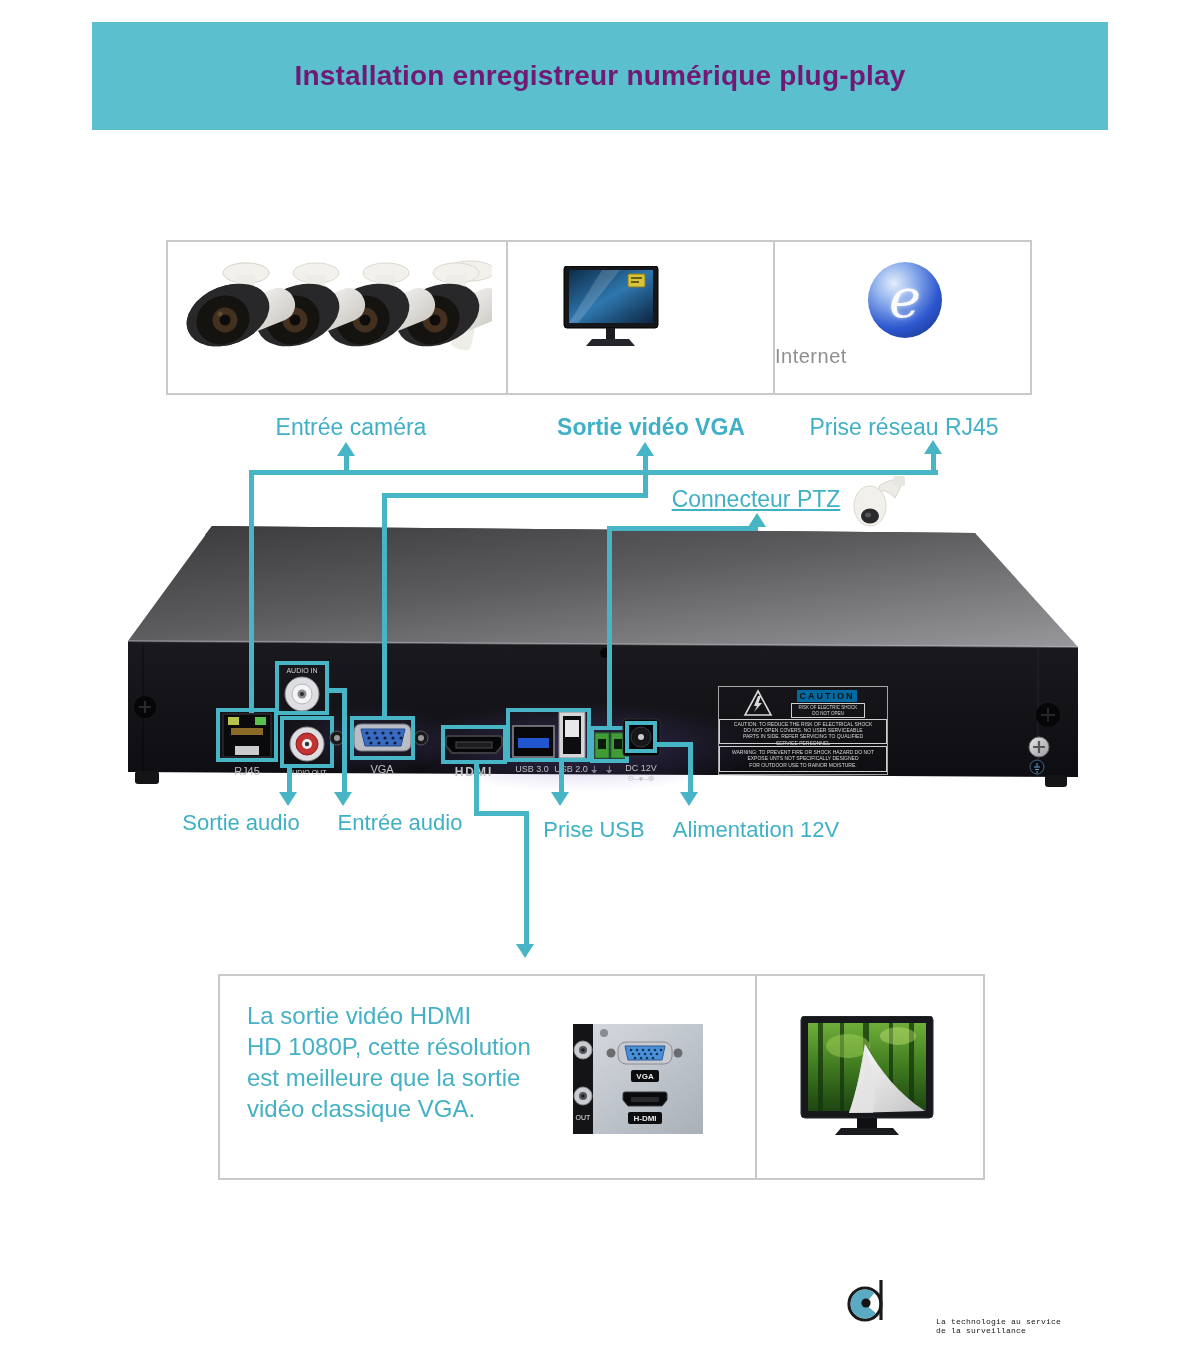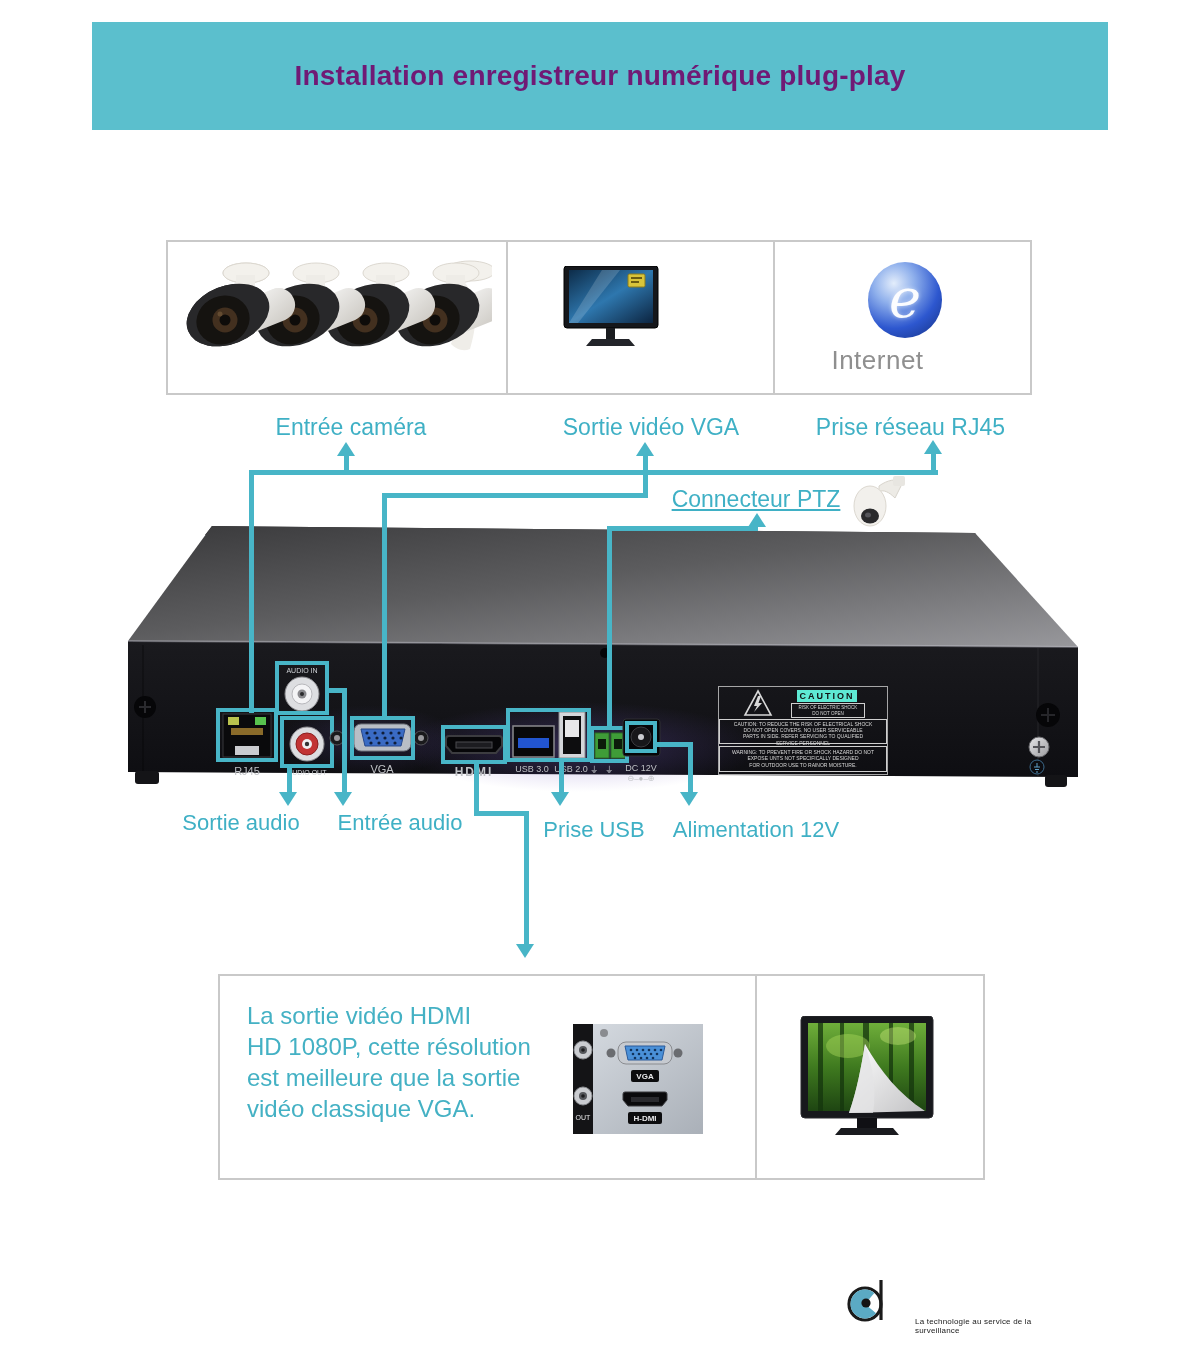--- a/index.html
+++ b/index.html
@@ -4,22 +4,22 @@
 <style>
   html,body{margin:0;padding:0;background:#ffffff;}
   .page{position:relative;width:1200px;height:1372px;background:#fff;overflow:hidden;
         font-family:"Liberation Sans",sans-serif;}
   
   .header{position:absolute;left:92px;top:22px;width:1016px;height:108px;background:#5BBFCD;
           display:flex;align-items:center;justify-content:center;}
   .header h1{margin:0;font-size:28px;font-weight:bold;color:#701a75;letter-spacing:.2px;}
   
   .cell{position:absolute;background:#fff;border:2px solid #c9c9c9;box-sizing:border-box;}
-  .internet-label{position:absolute;left:775px;top:345px;width:205px;text-align:center;
-                  font-size:26px;font-weight:300;color:#8f8f8f;letter-spacing:.5px;}
+  .internet-label{position:absolute;left:775px;top:345px;width:205px;
+                  font-size:20px;font-weight:300;color:#8f8f8f;letter-spacing:.5px;}
   .sphere{position:absolute;left:868px;top:262px;width:74px;height:76px;border-radius:50%;
           background:radial-gradient(circle at 35% 28%, #e3edfb 0%, #8fb0ec 28%, #2d57cf 62%, #142e7c 100%);
           display:flex;align-items:center;justify-content:center;}
   .sphere span{font-family:"DejaVu Serif",serif;font-style:italic;font-size:54px;color:rgba(255,255,255,.95);
                text-shadow:0 0 4px rgba(255,255,255,.5);margin-top:-4px;}
   
   .lbl{position:absolute;color:#3FB0C5;font-size:23px;font-weight:500;text-align:center;white-space:nowrap;}
   .lbl2{position:absolute;color:#3FB0C5;font-size:22px;font-weight:500;text-align:center;white-space:nowrap;}
   
   .hline,.vline{position:absolute;background:#48B5C7;}
@@ -28,34 +28,34 @@
   .arrow-down{position:absolute;width:0;height:0;border-left:9px solid transparent;
             border-right:9px solid transparent;border-top:14px solid #48B5C7;}
   
   .dvr{position:absolute;left:110px;top:515px;}
   .minicam{position:absolute;left:845px;top:472px;}
   
   .caution{position:absolute;left:718px;top:686px;width:170px;height:89px;box-sizing:border-box;
            border:1px solid rgba(215,215,215,.75);color:#d8d8d8;}
   .c-top{position:relative;height:31px;}
   .c-tri{position:absolute;left:24px;top:2px;}
-  .c-title{position:absolute;left:78px;top:3px;width:60px;height:12px;background:#5eead4;color:#111;
+  .c-title{position:absolute;left:78px;top:3px;width:60px;height:12px;background:#0369a1;color:#111;
            font-size:9px;font-weight:bold;text-align:center;letter-spacing:2px;line-height:12px;}
   .c-risk{position:absolute;left:72px;top:16px;width:72px;border:1px solid #d0d0d0;
           font-size:4.5px;line-height:5.5px;text-align:center;padding:1px 0;}
   .c-mid{border:1px solid #cfcfcf;font-size:5px;line-height:6.2px;text-align:center;padding:1px 2px;height:25px;box-sizing:border-box;margin-top:1px;}
   .c-warn{border:1px solid #cfcfcf;font-size:5px;line-height:6.4px;text-align:center;padding:2px 2px;height:26px;box-sizing:border-box;margin-top:2px;}
   
   .info-text{position:absolute;left:247px;top:1000px;width:310px;color:#44B1C4;
              font-size:24px;line-height:31px;font-weight:500;}
   
   .logo{position:absolute;left:845px;top:1276px;width:230px;height:52px;}
   .logo-word{position:absolute;left:40px;top:-6px;font-size:46px;font-weight:400;letter-spacing:1px;color:#1f1f1f;}
   .logo-word .gray{color:#a7a7a7;}
-  .logo-tag{position:absolute;left:70px;top:41px;font-size:8px;color:#1a1a1a;letter-spacing:.2px;}
+  .logo-tag{position:absolute;left:91px;top:41px;font-size:8px;color:#1a1a1a;letter-spacing:.2px;font-family:Liberation Mono, monospace;}
   svg text{font-family:"Liberation Sans",sans-serif;}
 </style>
 </head>
 <body>
 
 <div class="page">
 
   <div class="header">
     <h1>Installation enregistreur numérique plug-play</h1>
   </div>
@@ -278,22 +278,22 @@
 
   <svg class="minicam" width="62" height="60" viewBox="0 0 62 60">
     <path d="M 34,14 C 42,8 52,6 58,10 L 50,26 C 44,20 38,17 34,20 Z" fill="#edebe6" stroke="#d8d4cc"></path>
     <rect x="48" y="4" width="12" height="10" rx="2" fill="#e8e6e1"></rect>
     <ellipse cx="25" cy="34" rx="16" ry="20" fill="#f2f0ec" stroke="#dcd8d0"></ellipse>
     <ellipse cx="25" cy="44" rx="9" ry="7.5" fill="#2a2a2c"></ellipse>
     <ellipse cx="23" cy="43" rx="3" ry="2.5" fill="#55555a"></ellipse>
   </svg>
 
   <div class="lbl" style="left:270px;top:414px;width:162px;">Entrée caméra</div>
-  <div class="lbl" style="left:556px;top:414px;width:190px;">Sortie vidéo VGA</div>
-  <div class="lbl" style="left:803px;top:414px;width:202px;text-align:right;">Prise réseau RJ45</div>
+  <div class="lbl" style="left:556px;top:414px;width:190px;font-weight:bold;">Sortie vidéo VGA</div>
+  <div class="lbl" style="left:803px;top:414px;width:202px;">Prise réseau RJ45</div>
   <div class="lbl" style="left:667px;top:486px;width:178px;text-decoration:underline;">Connecteur PTZ</div>
 
   <div class="hline" style="left:249px;top:470px;width:689px;height:5px;"></div>
   <div class="vline" style="left:249px;top:470px;width:5px;height:243px;"></div>
   <div class="vline" style="left:344px;top:455px;width:5px;height:18px;"></div>
   <div class="arrow-up" style="left:337px;top:442px;"></div>
   <div class="vline" style="left:931px;top:453px;width:5px;height:20px;"></div>
   <div class="arrow-up" style="left:924px;top:440px;"></div>
 
   <div class="vline" style="left:643px;top:455px;width:5px;height:43px;"></div>

